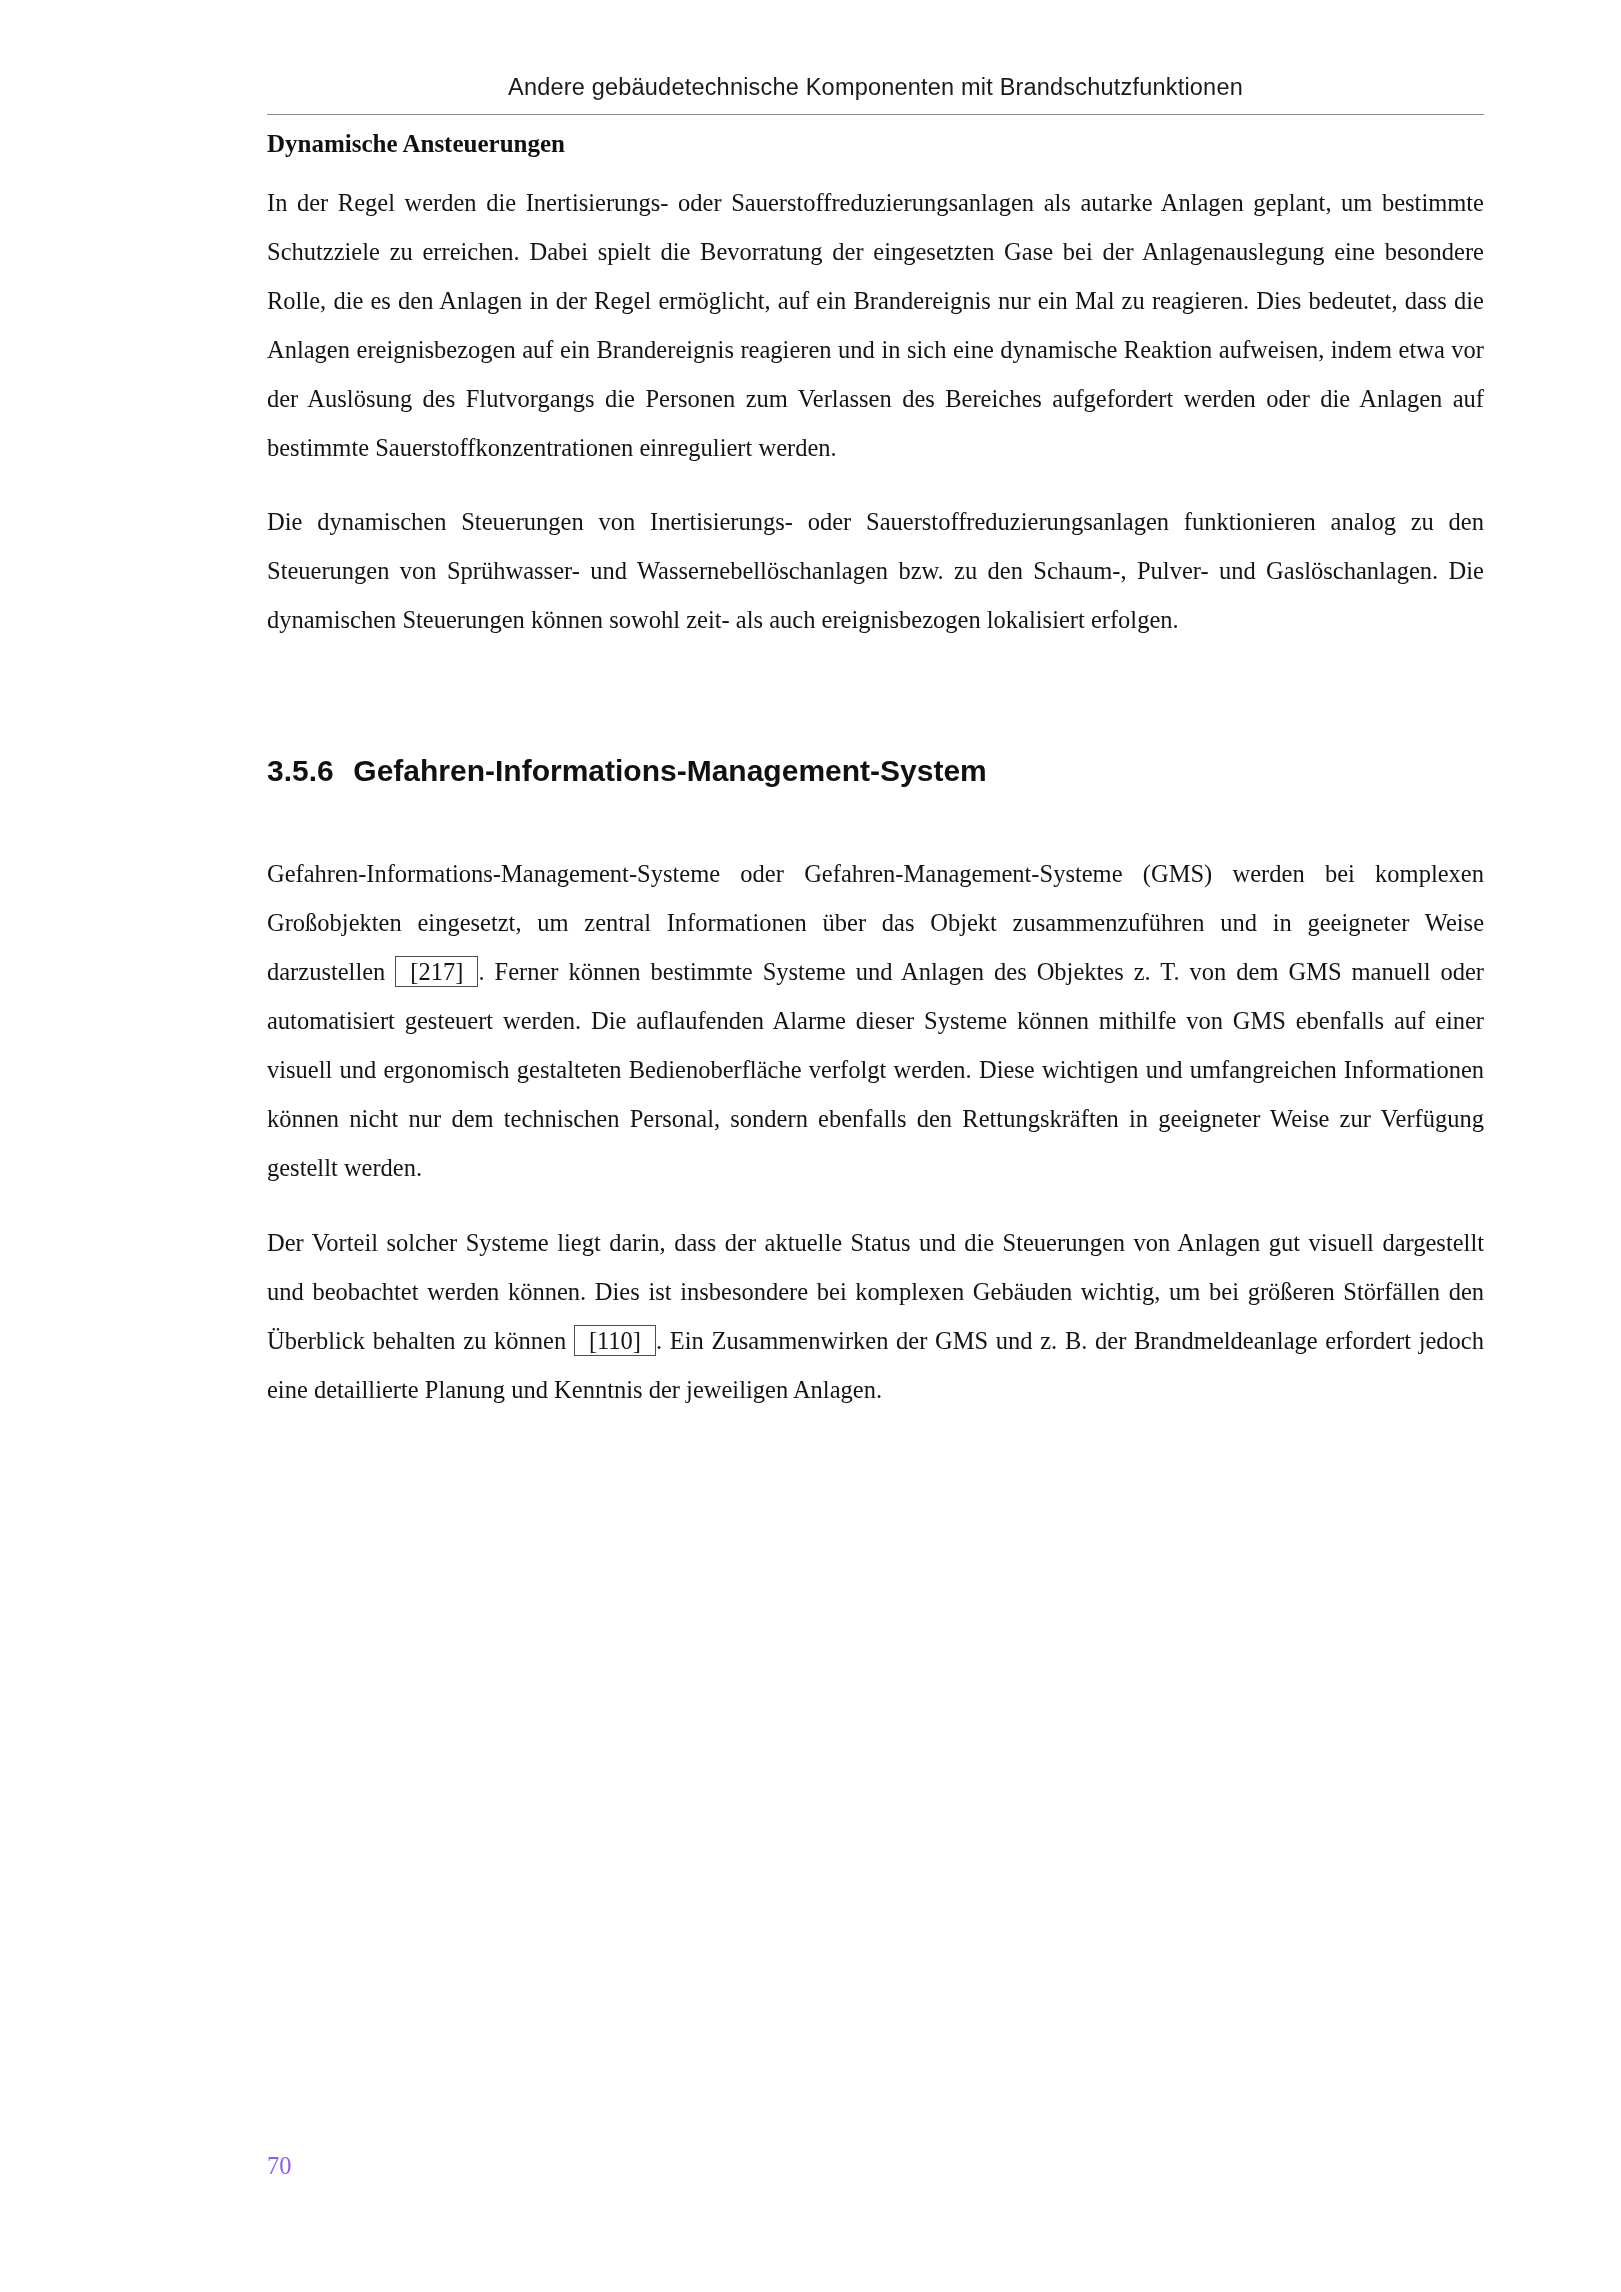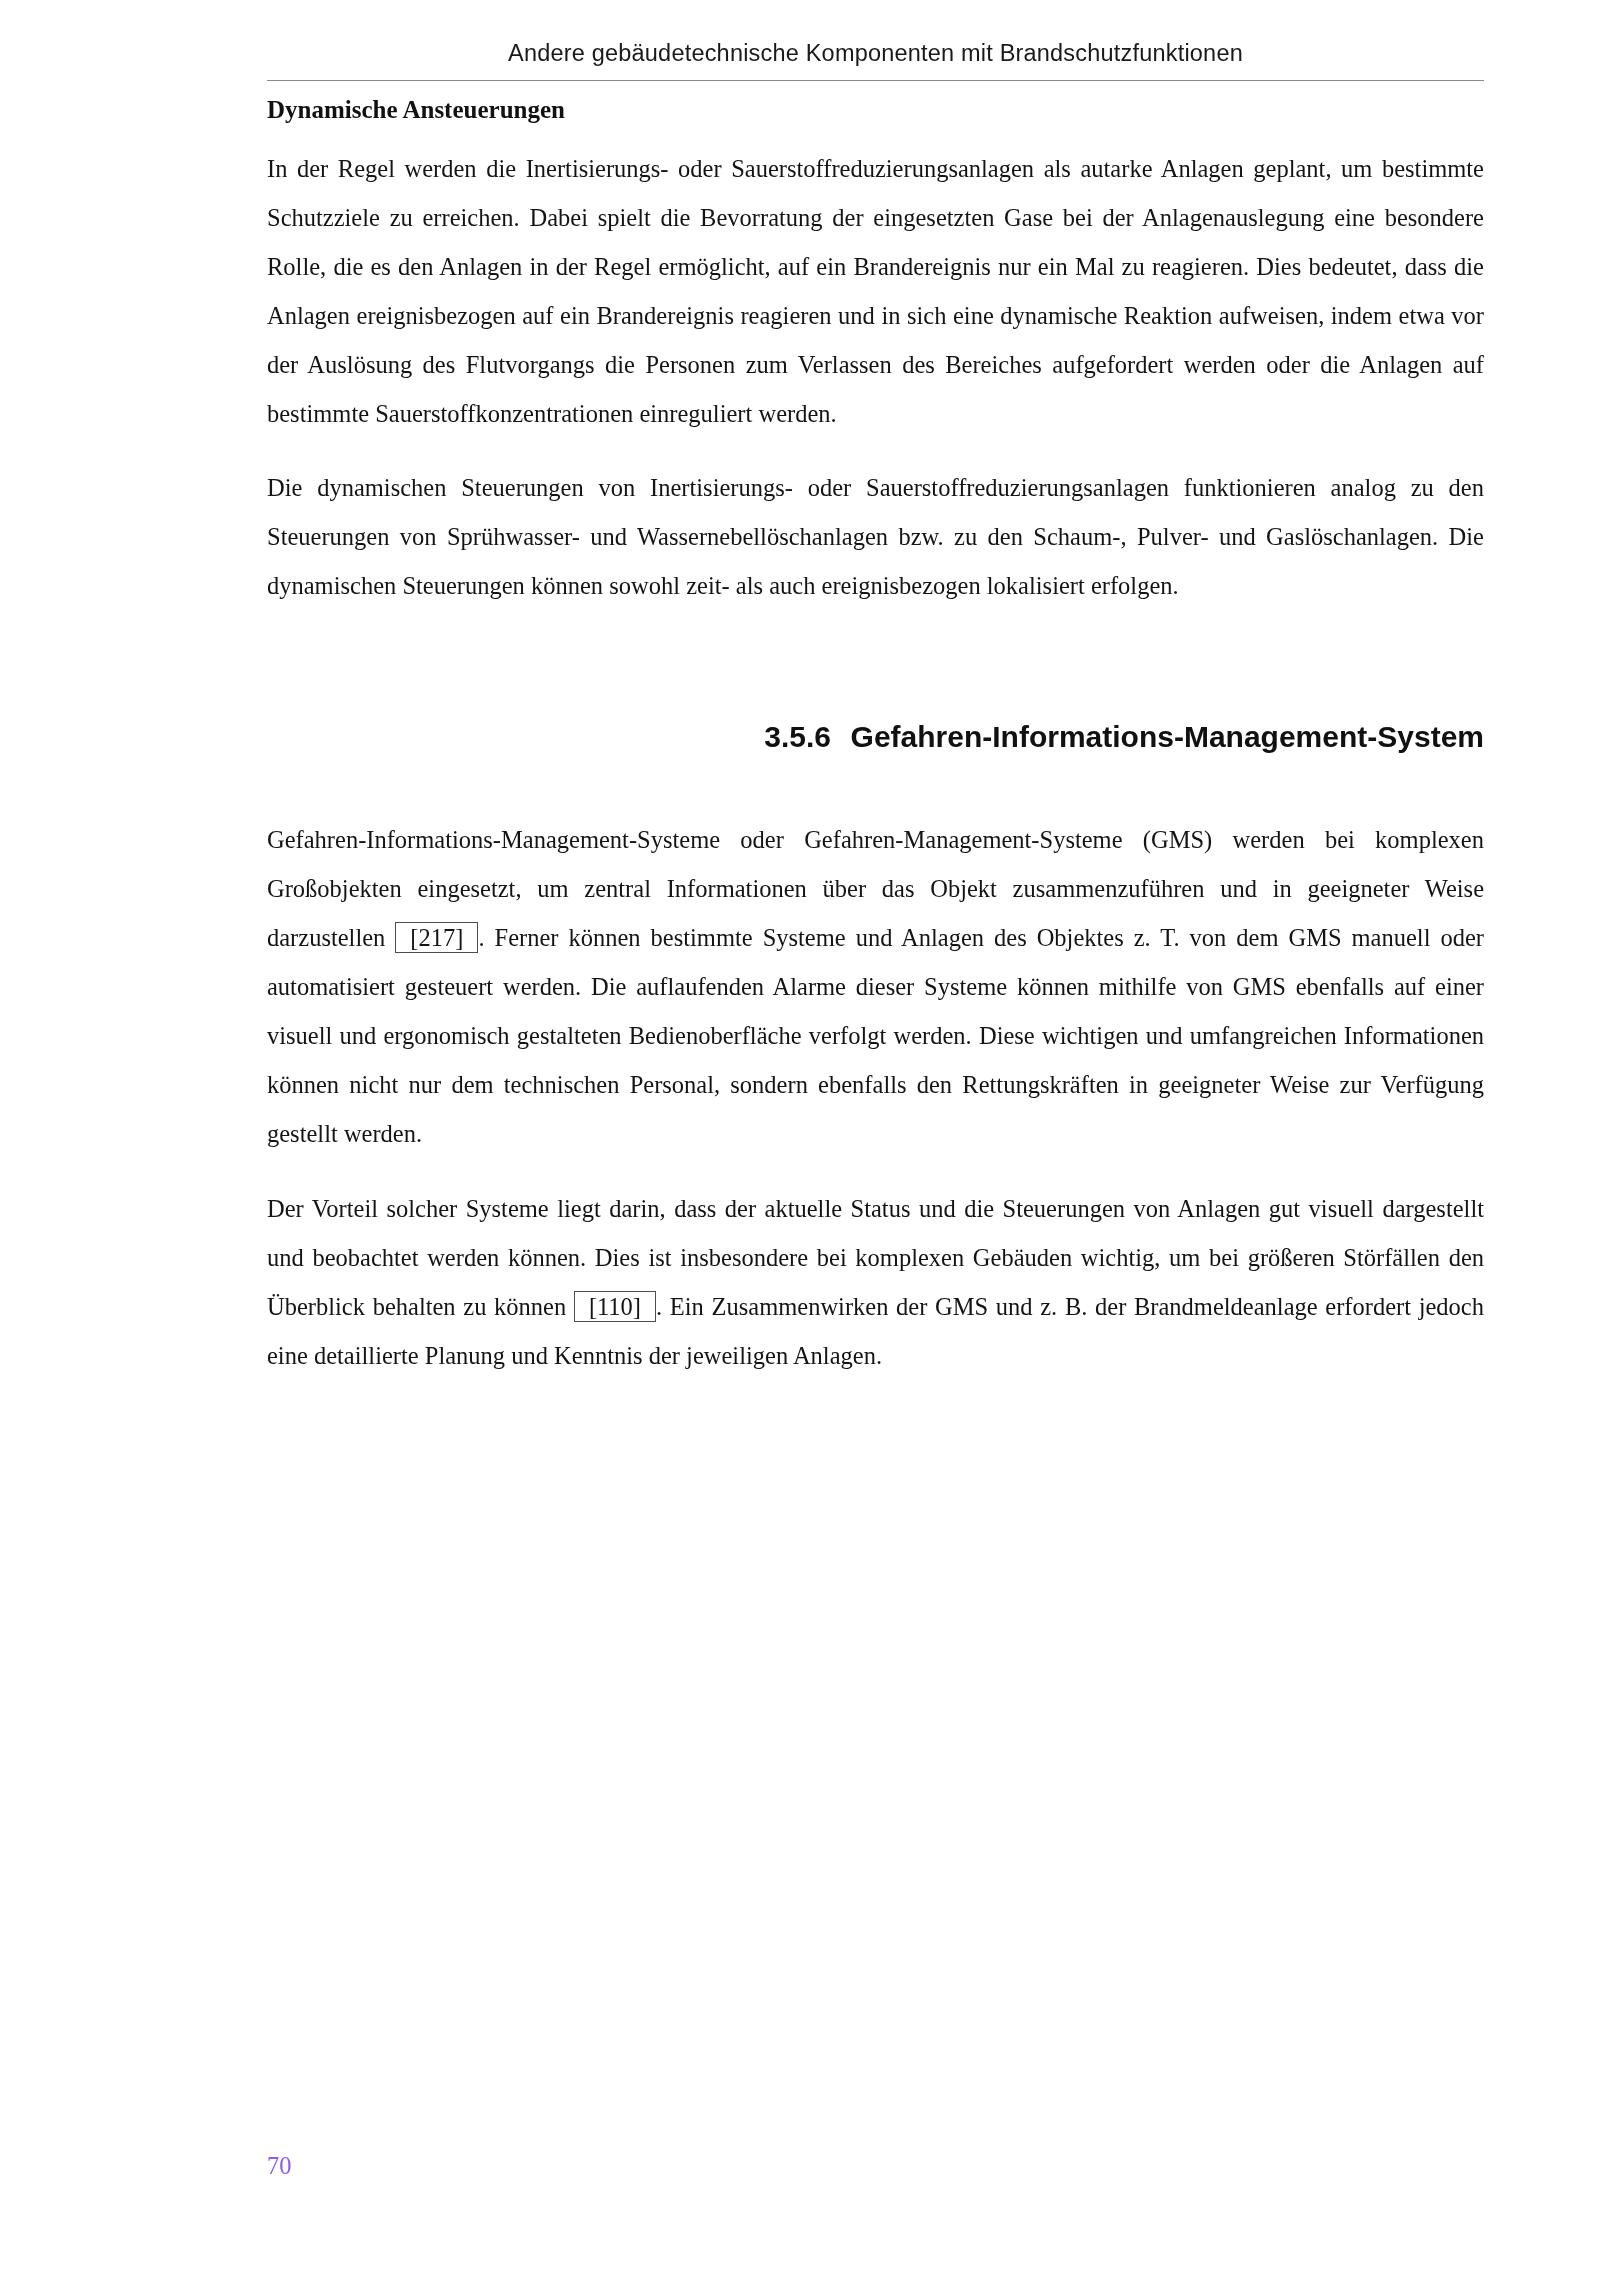--- a/index.html
+++ b/index.html
@@ -14,21 +14,21 @@
     font-family: "Liberation Serif", serif;
     overflow: hidden;
   }
   .content {
     position: absolute;
     left: 267px;
     top: 0;
     width: 1217px;
   }
   .running-head {
-    padding-top: 40px;
+    padding-top: 74px;
     text-align: center;
     font-family: "Liberation Sans", sans-serif;
     font-size: 23.5px;
     letter-spacing: 0.2px;
     color: #1a1a1a;
   }
   .header-rule {
     margin-top: 12.7px;
     border: none;
     border-bottom: 1.5px solid #8a8a8a;
@@ -50,21 +50,20 @@
     margin-bottom: 19.6px;
     color: #111;
   }
   h2.section-heading {
     font-family: "Liberation Sans", sans-serif;
     font-size: 30px;
     font-weight: bold;
     margin-top: 110px;
     margin-bottom: 61px;
     color: #111;
-    text-align: right;
   }
   h2.section-heading .section-number { margin-right: 19.6px; }
   .citation {
     display: inline-block;
     border: 1.5px solid #4d4d4d;
     padding: 0 14px;
     line-height: 29px;
     text-decoration: none;
     color: #141414;
     cursor: pointer;

